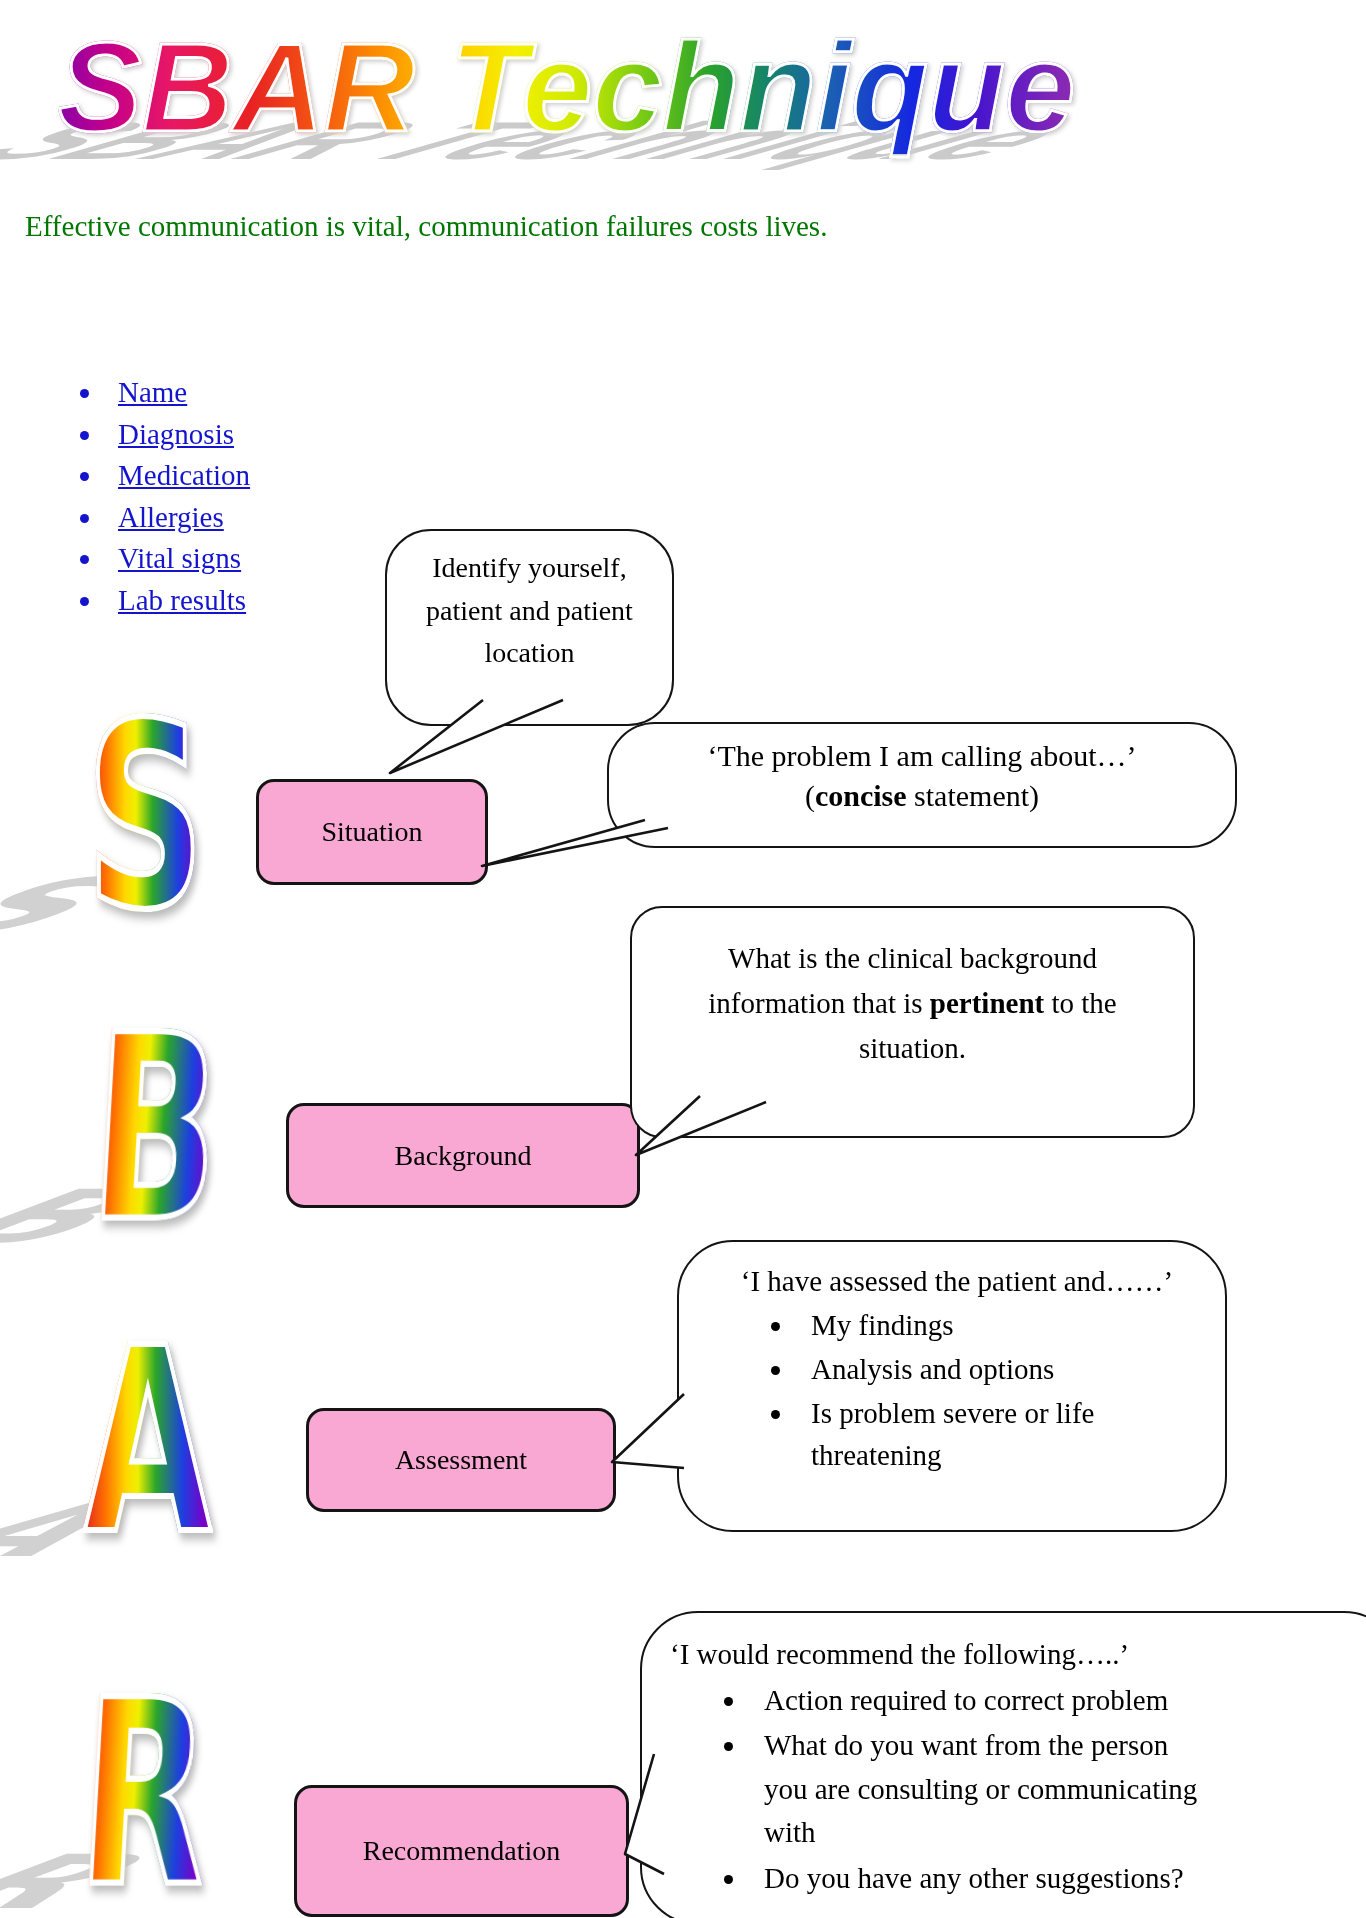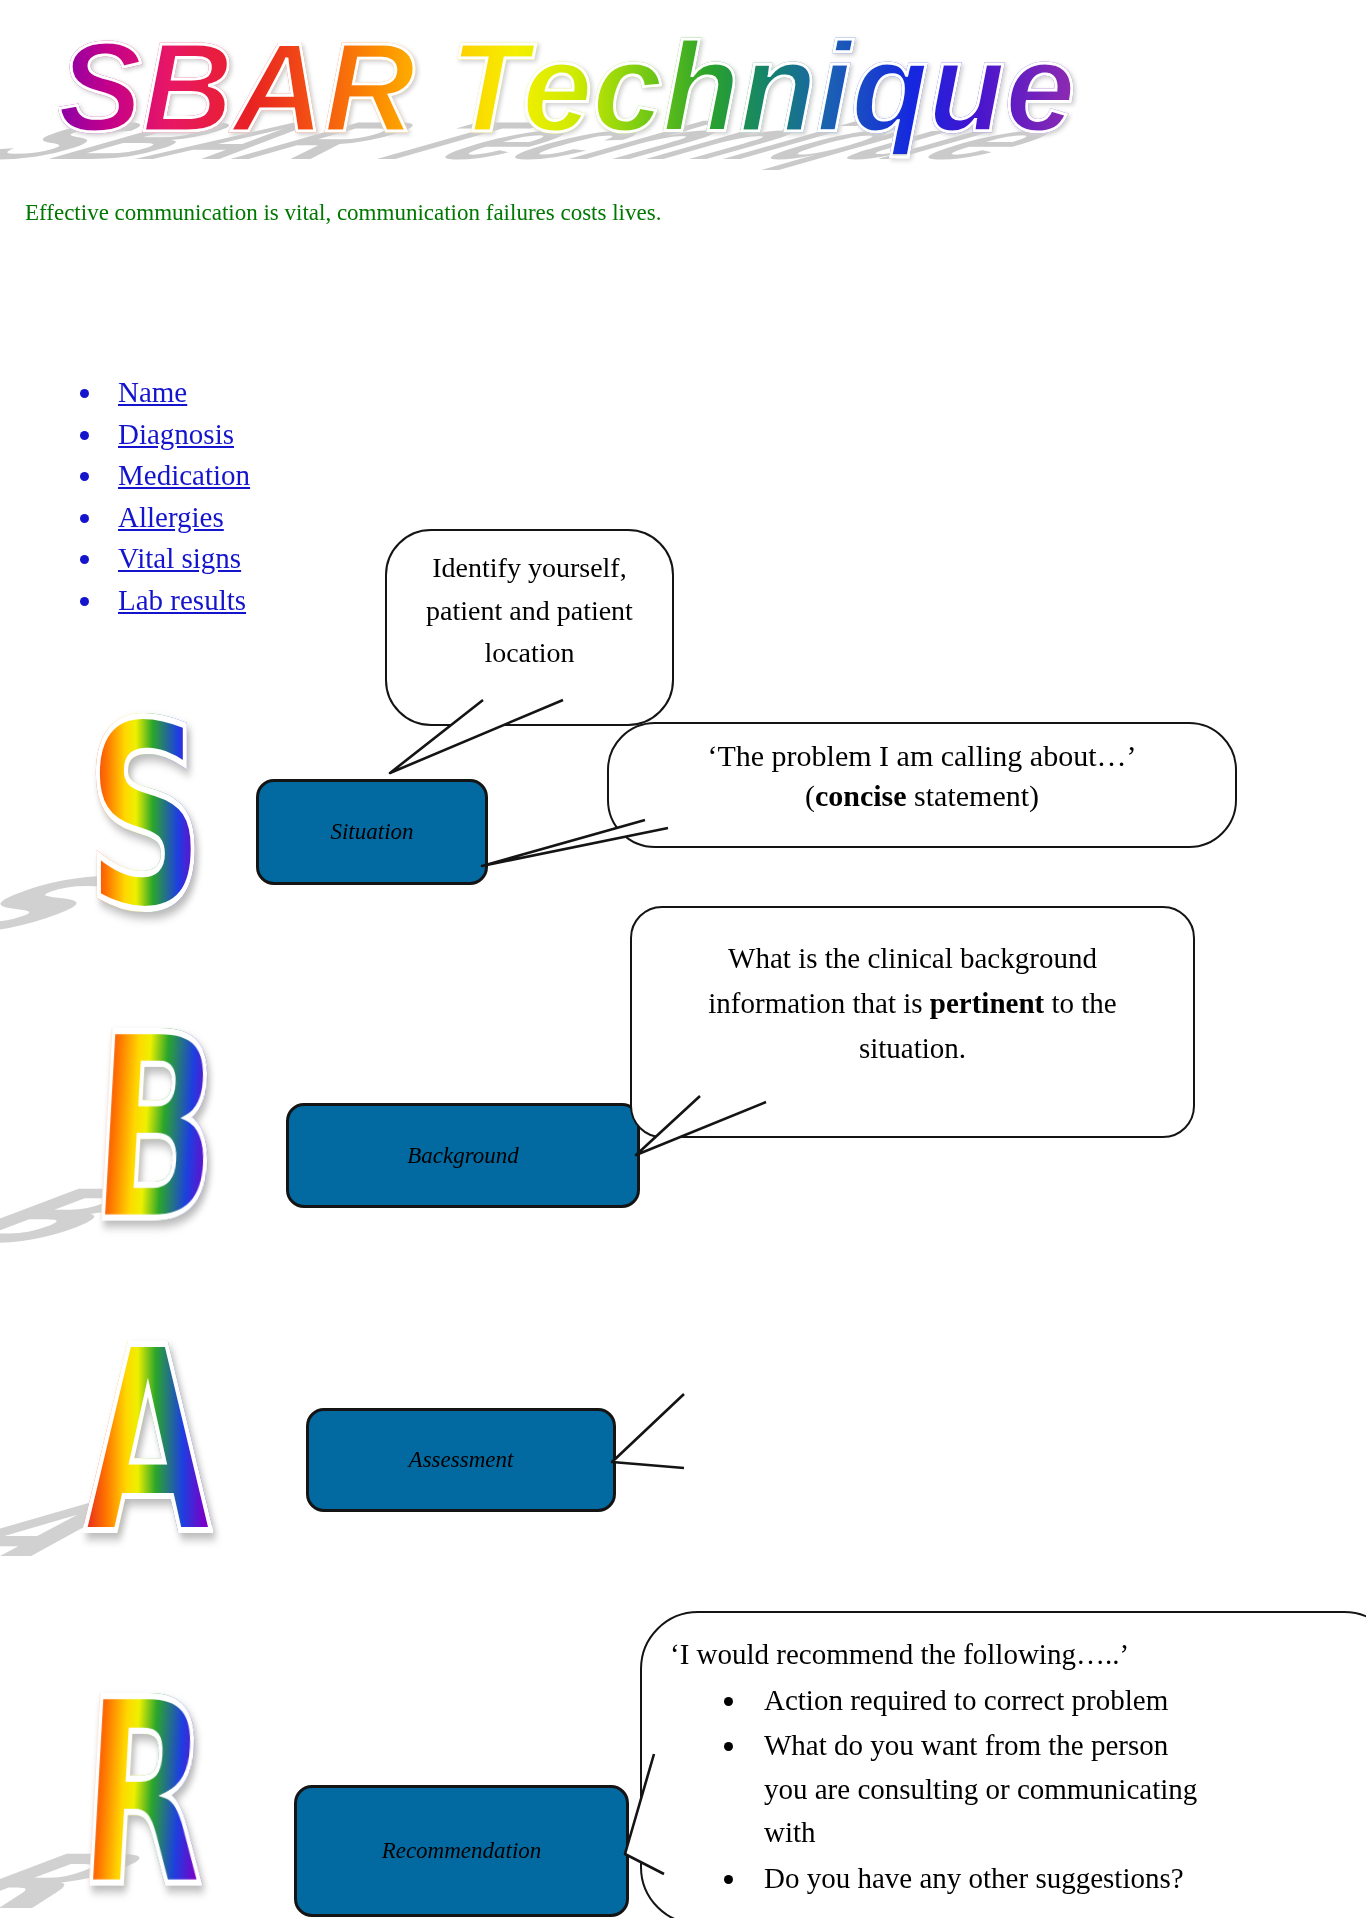--- a/index.html
+++ b/index.html
@@ -16,42 +16,42 @@
       #2aa32a 64%,#14826e 70%,#1b5fb4 76%,#1527e0 84%,#4414cf 90%,#8f2bb0 100%);
     -webkit-background-clip:text;background-clip:text;color:transparent;
     -webkit-text-stroke:3px #ffffff;
     filter:drop-shadow(2px 2px 2px #cfcfcf);}
   .title-shadow{position:absolute;z-index:0;left:40px;top:92px;display:inline-block;
     font-family:"Liberation Sans",sans-serif;font-style:italic;font-weight:700;
     font-size:126px;line-height:1;white-space:nowrap;color:#bdbdbd;opacity:.8;
     transform:scaleY(.42) skewX(-52deg);transform-origin:0 0;}
 
   
-  .intro{position:absolute;left:25px;top:184px;font-size:23px;color:#007700;}
+  .intro{position:absolute;left:25px;top:194px;font-size:29px;color:#007700;}
   .prep-heading{position:absolute;left:25px;top:316px;font-size:31px;color:#1414cc;}
   .prep-list{position:absolute;left:62px;top:362px;margin:0;padding-left:42px;
     color:#1414cc;font-size:29px;}
   .prep-list li{margin:0 0 12px 0;line-height:1.02;padding-left:14px;text-decoration:underline;}
 
   
   .big-letter{position:absolute;width:170px;font-family:"DejaVu Sans",sans-serif;
     font-weight:700;font-size:165px;line-height:1;z-index:1;}
   .big-letter .main{display:inline-block;transform:scaleY(1.55);transform-origin:top left;
     background:linear-gradient(90deg,#e32222 0%,#ff7300 17%,#ffd800 33%,#eef000 42%,
       #2aa62a 56%,#1d3fe0 77%,#7a00c8 94%);
     -webkit-background-clip:text;background-clip:text;color:transparent;
     -webkit-text-stroke:4px #ffffff;
     filter:drop-shadow(3px 4px 3px #b9b9b9);}
   .big-letter .ghost{position:absolute;left:-14px;top:178px;z-index:-1;display:inline-block;
     color:#c9c9c9;opacity:.85;transform:scaleY(.45) skewX(-50deg);transform-origin:0 0;}
   .lean .main{transform:scaleY(1.55) skewX(-5deg);}
 
   
-  .label-box{position:absolute;background:#0369a1;border:3px solid #141414;border-radius:18px;
-    display:flex;align-items:center;justify-content:center;font-size:23px;z-index:2;font-style:italic;}
+  .label-box{position:absolute;background:#f9a8d4;border:3px solid #141414;border-radius:18px;
+    display:flex;align-items:center;justify-content:center;font-size:28px;z-index:2;}
 
   
   .bubble{position:absolute;background:#fff;border:2.5px solid #141414;z-index:2;
     font-size:29px;line-height:1.5;}
   .bubble .centered{text-align:center;}
   .bubble ul{margin:2px 0 0 0;padding-left:72px;}
   .bubble li{padding-left:16px;margin-bottom:2px;}
 
   .b-identify{left:385px;top:513px;width:265px;height:177px;border-radius:46px;
     padding:16px 10px 0 10px;font-size:28px;line-height:1.52;}
@@ -125,20 +125,28 @@
 
   <div class="bubble b-situation">
     <div class="centered">‘The problem I am calling about…’</div>
     <div class="centered"><span>(</span><b>concise</b><span> statement)</span></div>
   </div>
 
   <div class="bubble b-background">
     <div class="centered"><span>What is the clinical background information that is </span><b>pertinent</b><span> to the situation.</span></div>
   </div>
 
+  <div class="bubble b-assessment">
+    <div class="centered">‘I have assessed the patient and……’</div>
+    <ul>
+      <li>My findings</li>
+      <li>Analysis and options</li>
+      <li>Is problem severe or life threatening</li>
+    </ul>
+  </div>
 
   <div class="bubble b-recommendation">
     <div>‘I would recommend the following…..’</div>
     <ul>
       <li>Action required to correct problem</li>
       <li>What do you want from the person you are consulting or communicating with</li>
       <li>Do you have any other suggestions?</li>
     </ul>
   </div>
 

